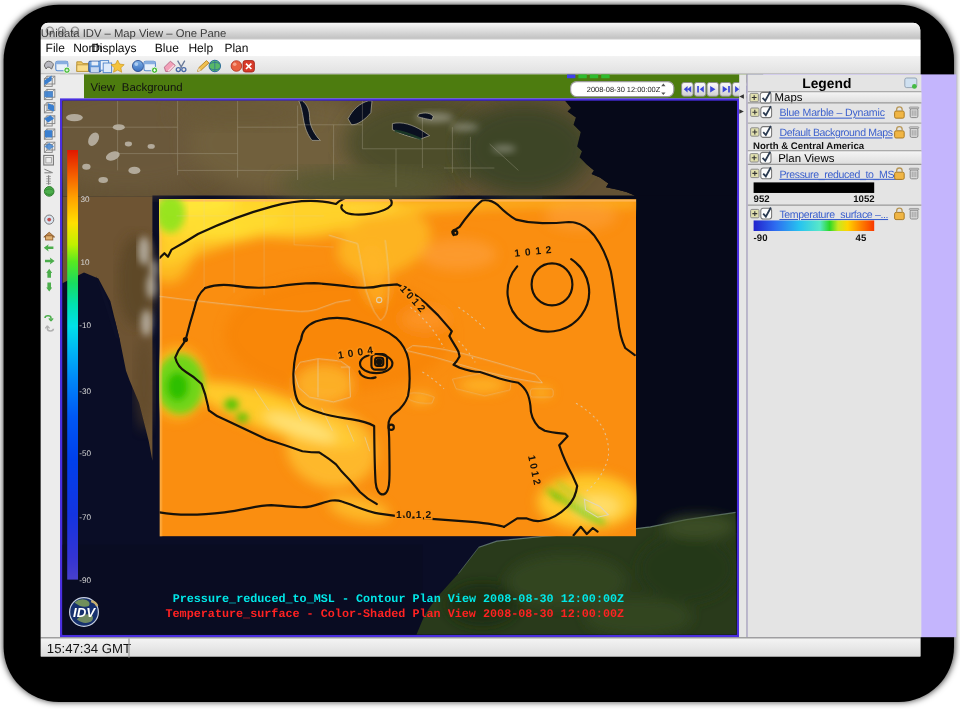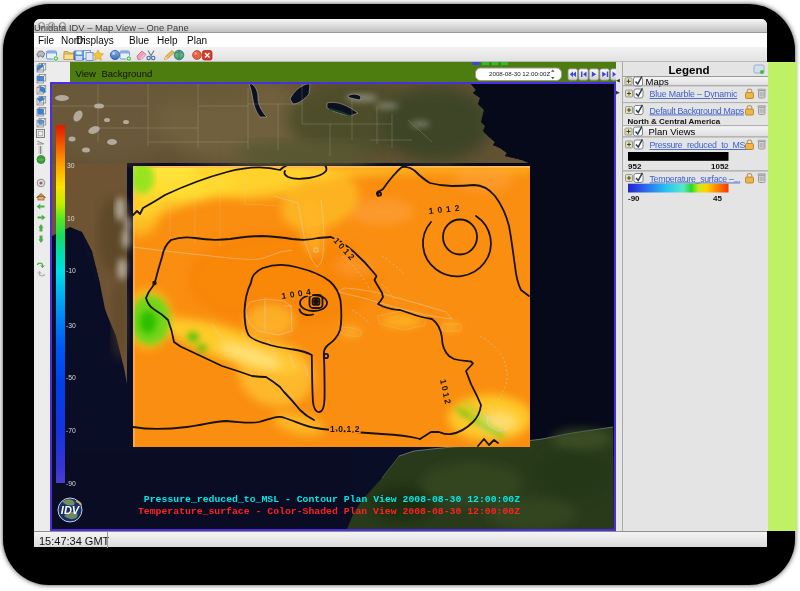--- a/index.html
+++ b/index.html
@@ -18,21 +18,21 @@
 .menu{position:absolute;top:1.5px;font-size:10px;color:#0a0a0a;}
 #toolbar{position:absolute;left:0;top:28px;width:733px;height:15px;
   background:linear-gradient(#f2f2f2,#e2e2e2);border-bottom:1px solid #b8b8b8;box-sizing:border-box;}
 #rail{position:absolute;left:0;top:43px;width:16px;height:469px;background:#ececec;}
 #tabrow{position:absolute;left:15.5px;top:43px;width:566px;height:20px;background:#4d7c0f;margin-left:20px;}
 .tab{position:absolute;top:6px;font-size:9.5px;color:#111;}
 #viewport{position:absolute;left:15.5px;top:63px;width:566px;height:449px;
   background:#4a2fe0;}
 #mapbox{position:absolute;left:2px;top:2px;width:562px;height:445px;background:#0a0d26;}
 #splitter{position:absolute;left:581.5px;top:43px;width:6px;height:469px;background:#e6e6e6;font-size:5px;color:#333;}
-#legend{position:absolute;left:587.5px;top:43px;width:175px;height:469px;background:#bef264;
+#legend{position:absolute;left:587.5px;top:43px;width:175px;height:469px;background:#c4b5fd;
   border-left:1px solid #aaa;box-sizing:border-box;}
 #statusbar{position:absolute;left:0;top:512px;width:733px;height:16px;
   background:linear-gradient(#f4f4f4,#dcdcdc);border-top:1px solid #8e8e8e;box-sizing:border-box;font-size:11px;color:#111;}
 </style>
 </head>
 <body>
 <div id="stage">
   <div id="shadow"></div>
   <div id="win">
     <div id="titlebar">

